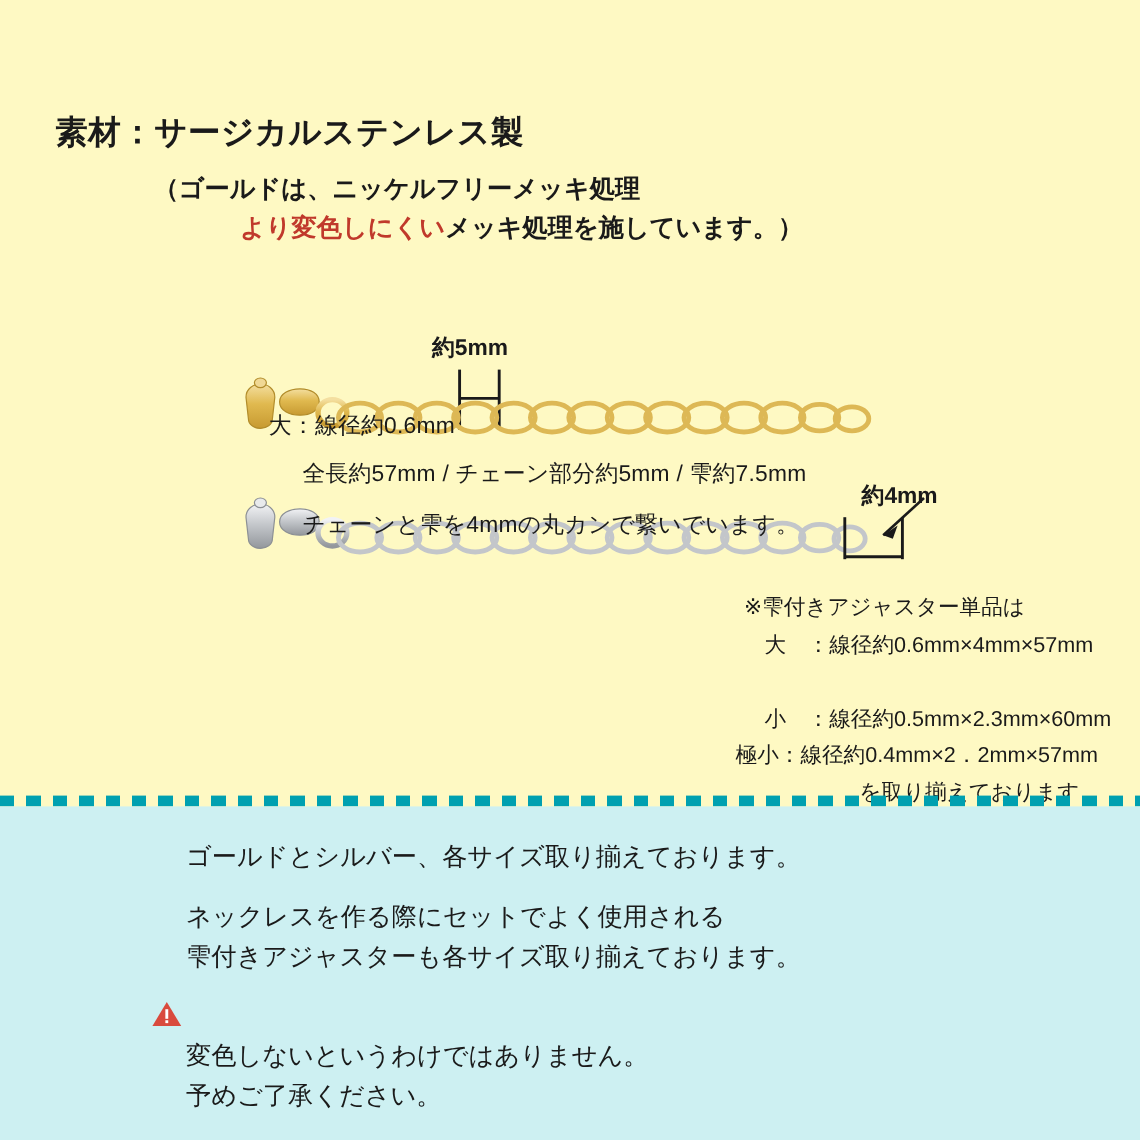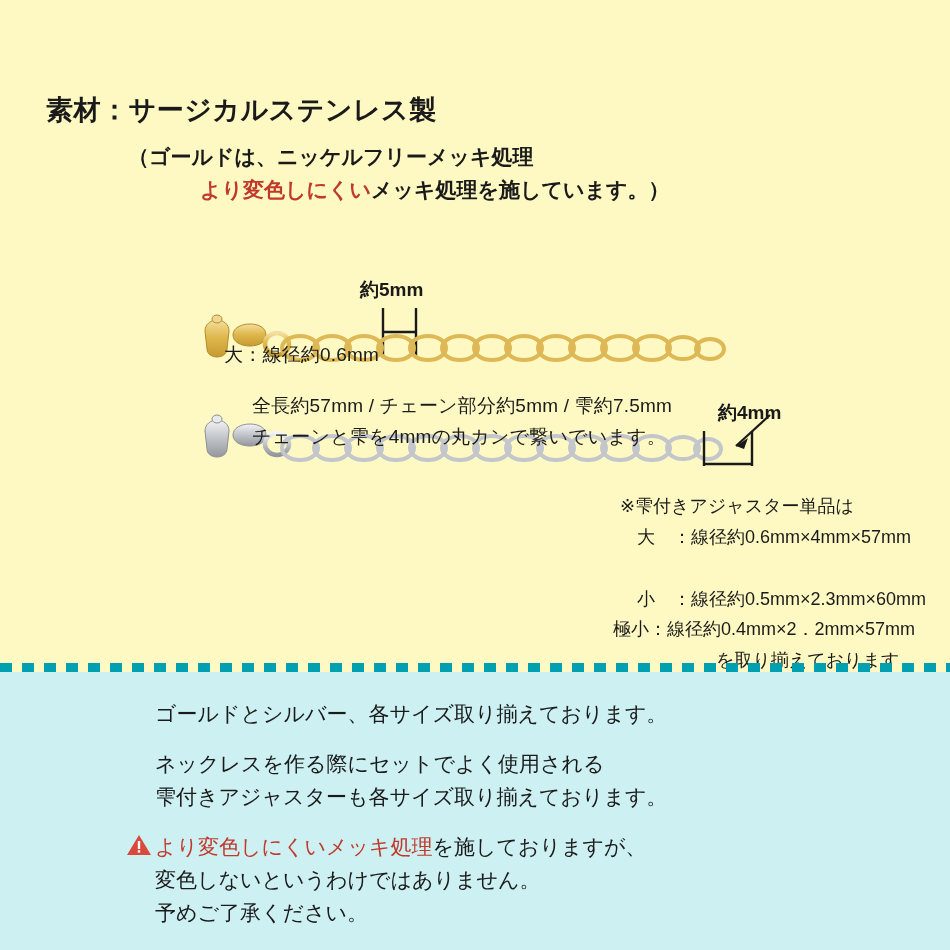--- a/index.html
+++ b/index.html
@@ -56,21 +56,21 @@
   #dim-4mm { left: 718px; top: 400px; }
 
   .spec-line {
     position: absolute;
     font-size: 19px;
     color: #1a1a1a;
     white-space: nowrap;
     letter-spacing: 0.2px;
   }
   #spec-l1 { left: 224px; top: 342px; }
-  #spec-l2 { left: 252px; top: 393px; text-align: right; }
+  #spec-l2 { left: 252px; top: 382px; text-align: right; }
   #spec-l3 { left: 252px; top: 424px; }
 
   .note-line {
     position: absolute;
     font-size: 18px;
     color: #1a1a1a;
     white-space: nowrap;
   }
   #note-head { left: 620px; top: 494px; }
   #note-r1 { left: 637px; top: 525px; }
@@ -227,19 +227,16 @@
   <div class="bottom-text" id="b-l2">ネックレスを作る際にセットでよく使用される</div>
   <div class="bottom-text" id="b-l1">ゴールドとシルバー、各サイズ取り揃えております。</div>
   <div class="bottom-text" id="b-l3">雫付きアジャスターも各サイズ取り揃えております。</div>
 
   <svg class="warn-icon" viewBox="0 0 26 24">
     <path d="M13 2 L25 22 L1 22 Z" fill="#d94a3d"></path>
     <rect x="11.8" y="8" width="2.4" height="8" fill="#ffffff"></rect>
     <rect x="11.8" y="17.2" width="2.4" height="2.4" fill="#ffffff"></rect>
   </svg>
 
-  <div class="bottom-text" id="b-l4">
-    <span class="red-text">より変色しにくいメッキ処理</span><span>を施しておりますが、</span>
-  </div>
   <div class="bottom-text" id="b-l5">変色しないというわけではありません。</div>
   <div class="bottom-text" id="b-l6">予めご了承ください。</div>
 
 </div>
 
 </body></html>

